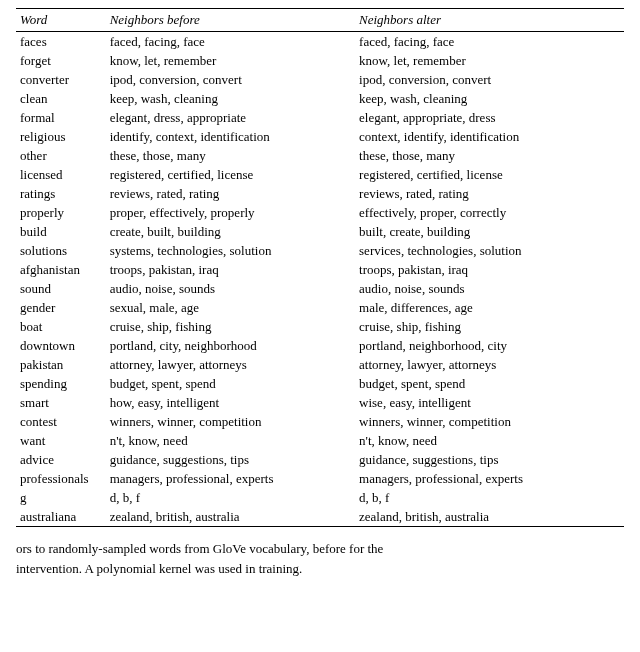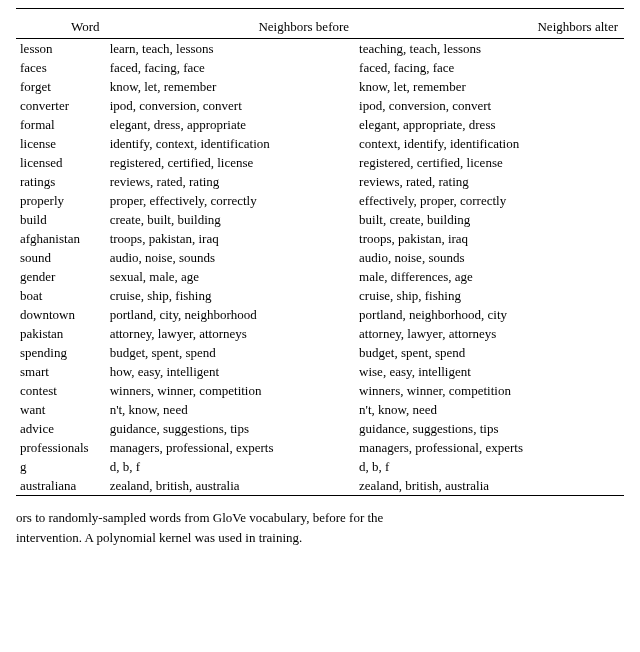--- a/index.html
+++ b/index.html
@@ -24,24 +24,25 @@
       margin-bottom: 8px;
     }
     thead tr {
       border-top: 1.5px solid #000;
       border-bottom: 1px solid #000;
     }
     tbody tr:last-child {
       border-bottom: 1.5px solid #000;
     }
     th {
-      text-align: right;
+      text-align: left;
       font-weight: normal;
-      padding: 10px 6px 3px 4px;
+      padding: 3px 6px 3px 4px;
       vertical-align: bottom;
+      font-style: italic;
     }
     td {
       text-align: left;
       padding: 1.5px 6px 1.5px 4px;
       vertical-align: top;
     }
     .col-word {
       width: 90px;
     }
     .col-before {
@@ -65,68 +66,78 @@
   <table>
     <thead>
       <tr>
         <th class="col-word">Word</th>
         <th class="col-before">Neighbors before</th>
         <th class="col-after">Neighbors alter</th>
       </tr>
     </thead>
     <tbody id="table-body">
         <tr>
-          <td class="col-word">lesson</td>
-          <td class="col-before">learn, teach, lessons</td>
-          <td class="col-after">teaching, teach, lessons</td>
-        </tr>
-        <tr>
           <td class="col-word">faces</td>
           <td class="col-before">faced, facing, face</td>
           <td class="col-after">faced, facing, face</td>
         </tr>
         <tr>
           <td class="col-word">forget</td>
           <td class="col-before">know, let, remember</td>
           <td class="col-after">know, let, remember</td>
         </tr>
         <tr>
           <td class="col-word">converter</td>
           <td class="col-before">ipod, conversion, convert</td>
           <td class="col-after">ipod, conversion, convert</td>
         </tr>
         <tr>
+          <td class="col-word">clean</td>
+          <td class="col-before">keep, wash, cleaning</td>
+          <td class="col-after">keep, wash, cleaning</td>
+        </tr>
+        <tr>
           <td class="col-word">formal</td>
           <td class="col-before">elegant, dress, appropriate</td>
           <td class="col-after">elegant, appropriate, dress</td>
         </tr>
         <tr>
-          <td class="col-word">license</td>
+          <td class="col-word">religious</td>
           <td class="col-before">identify, context, identification</td>
           <td class="col-after">context, identify, identification</td>
+        </tr>
+        <tr>
+          <td class="col-word">other</td>
+          <td class="col-before">these, those, many</td>
+          <td class="col-after">these, those, many</td>
         </tr>
         <tr>
           <td class="col-word">licensed</td>
           <td class="col-before">registered, certified, license</td>
           <td class="col-after">registered, certified, license</td>
         </tr>
         <tr>
           <td class="col-word">ratings</td>
           <td class="col-before">reviews, rated, rating</td>
           <td class="col-after">reviews, rated, rating</td>
         </tr>
         <tr>
           <td class="col-word">properly</td>
-          <td class="col-before">proper, effectively, correctly</td>
+          <td class="col-before">proper, effectively, properly</td>
           <td class="col-after">effectively, proper, correctly</td>
         </tr>
         <tr>
           <td class="col-word">build</td>
           <td class="col-before">create, built, building</td>
           <td class="col-after">built, create, building</td>
+        </tr>
+        <tr>
+          <td class="col-word">solutions</td>
+          <td class="col-before">systems, technologies, solution</td>
+          <td class="col-after">services, technologies, solution</td>
         </tr>
         <tr>
           <td class="col-word">afghanistan</td>
           <td class="col-before">troops, pakistan, iraq</td>
           <td class="col-after">troops, pakistan, iraq</td>
         </tr>
         <tr>
           <td class="col-word">sound</td>
           <td class="col-before">audio, noise, sounds</td>
           <td class="col-after">audio, noise, sounds</td>

